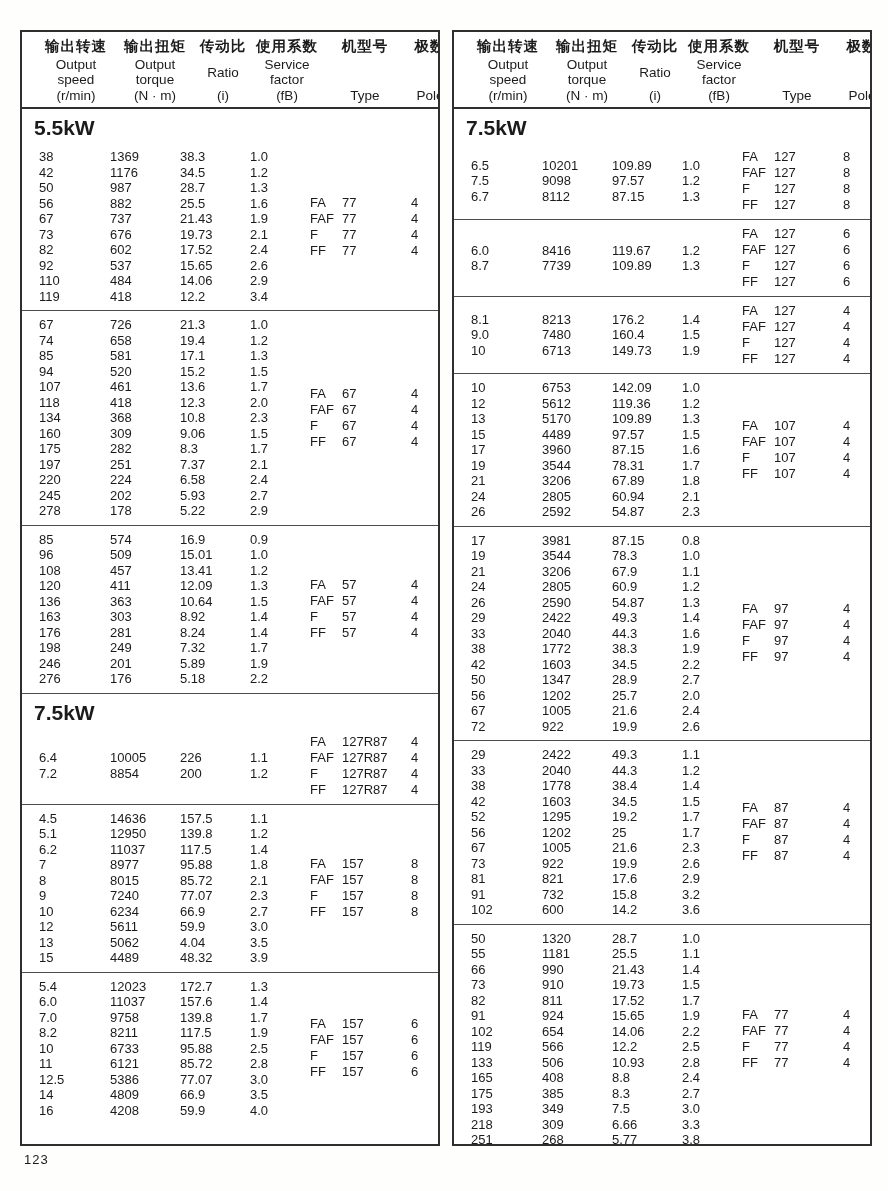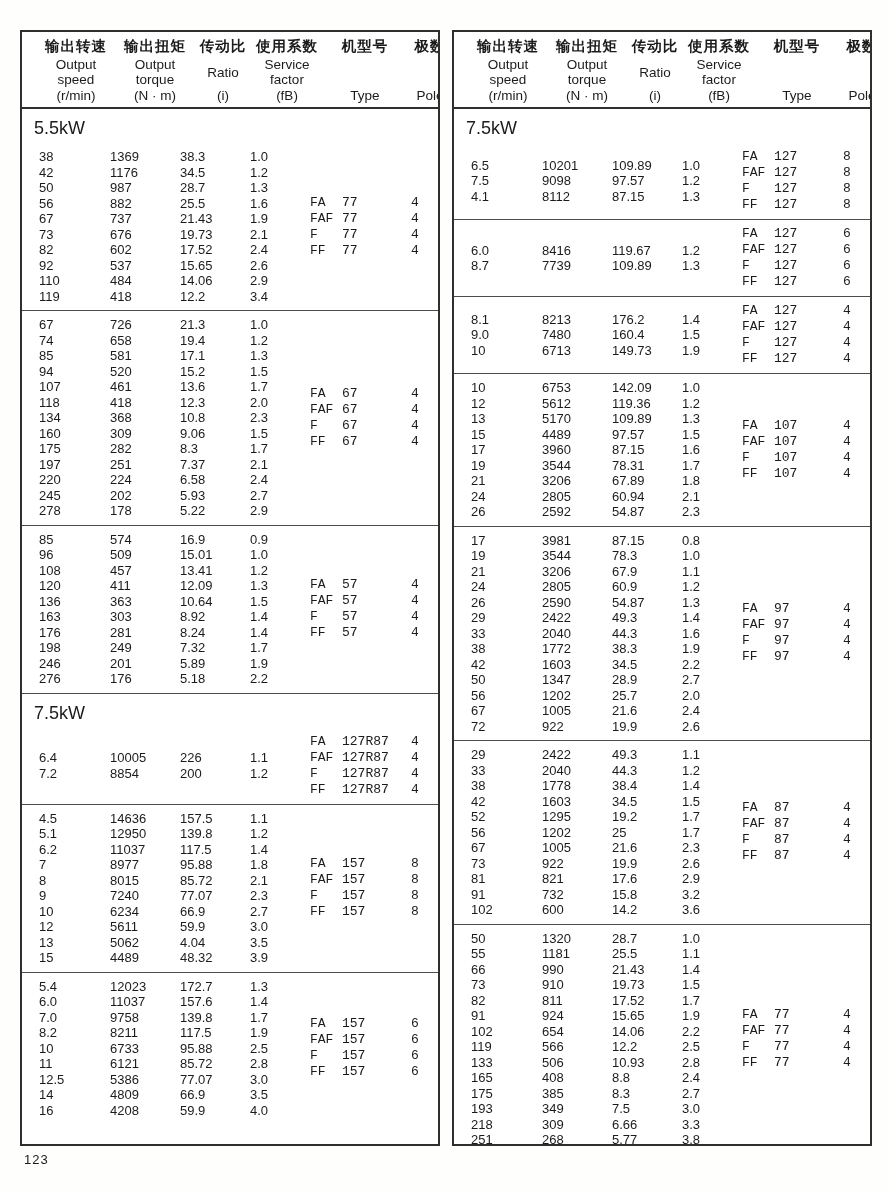--- a/index.html
+++ b/index.html
@@ -25,30 +25,30 @@
     display:grid;grid-template-columns:88px 70px 66px 62px 94px 36px;
     height:66px;padding:5px 0 4px;border-bottom:2px solid #2f2f2f;
     flex:0 0 auto;
   }
   .hcell{display:flex;flex-direction:column;justify-content:space-between;align-items:center;text-align:center;padding-left:20px;}
   .hzh{font-size:14.5px;font-weight:bold;letter-spacing:1px;white-space:nowrap;}
   .hen{font-size:13.5px;line-height:14px;white-space:nowrap;}
 
   
   .section + .section{border-top:1px solid #4c4c4c;}
-  .sec-title{font-size:18px;font-weight:normal;padding:7px 0 3px 12px;line-height:24px;}
+  .sec-title{font-size:21px;font-weight:bold;padding:7px 0 3px 12px;line-height:24px;}
   .block{display:flex;align-items:center;padding:6px 0;}
   .block + .block{border-top:1px solid #4c4c4c;}
 
   .drows{width:286px;flex:0 0 auto;}
   .drow{display:grid;grid-template-columns:88px 70px 66px 62px;height:15.5px;line-height:15.5px;font-size:13px;}
   .dc-speed{padding-left:17px;}
   .dc-fb{padding-left:4px;}
 
-  .trows{width:130px;flex:0 0 auto;font-family:Liberation Mono, monospace;}
+  .trows{width:130px;flex:0 0 auto;}
   .trow{display:grid;grid-template-columns:94px 36px;height:16px;line-height:16px;font-size:13px;}
   .tname{display:flex;padding-left:2px;white-space:pre;}
   .tprefix{width:32px;flex:0 0 auto;}
   .tpole{padding-left:9px;}
 
   .page-number{position:absolute;left:24px;top:1152px;font-size:13px;letter-spacing:1px;}
 </style>
 </head>
 <body>
 
@@ -594,21 +594,21 @@
               <span class="dc-ratio">109.89</span>
               <span class="dc-fb">1.0</span>
             </div>
             <div class="drow">
               <span class="dc-speed">7.5</span>
               <span class="dc-torque">9098</span>
               <span class="dc-ratio">97.57</span>
               <span class="dc-fb">1.2</span>
             </div>
             <div class="drow">
-              <span class="dc-speed">4.1</span>
+              <span class="dc-speed">6.7</span>
               <span class="dc-torque">8112</span>
               <span class="dc-ratio">87.15</span>
               <span class="dc-fb">1.3</span>
             </div>
           </div>
           <div class="trows">
             <div class="trow">
               <span class="tname"><span class="tprefix">FA</span><span class="tmodel">127</span></span>
               <span class="tpole">8</span>
             </div>

